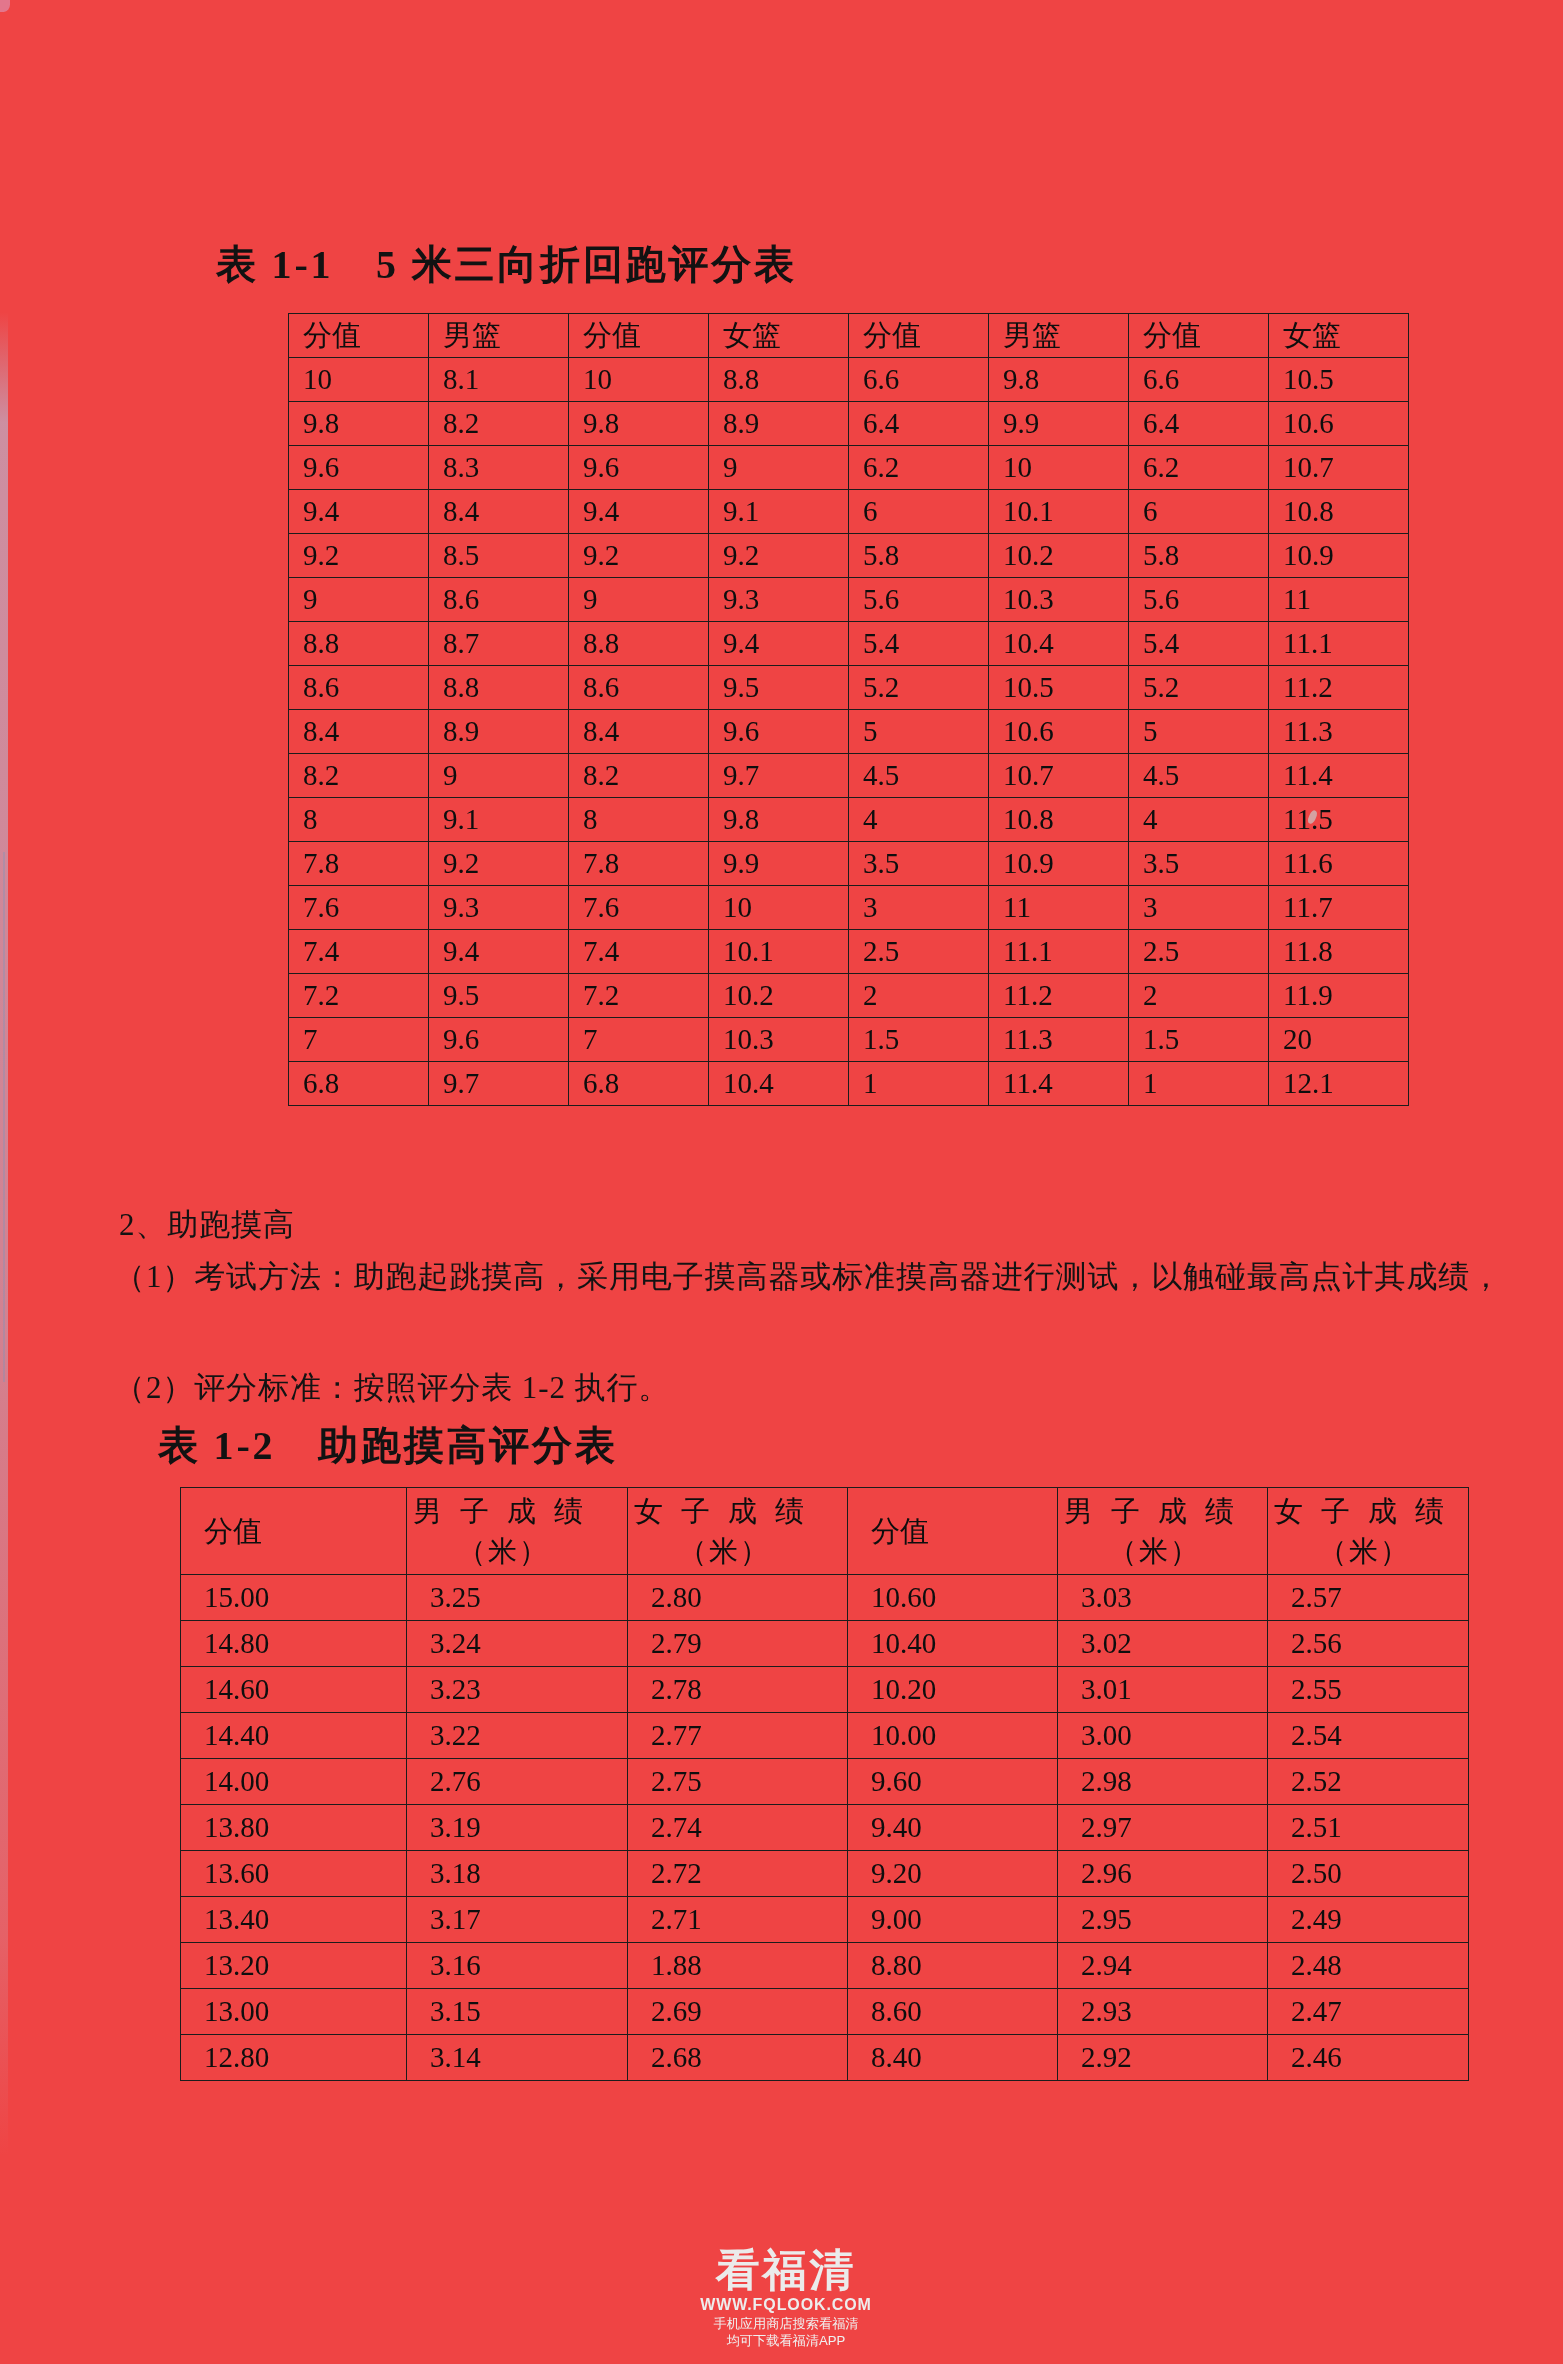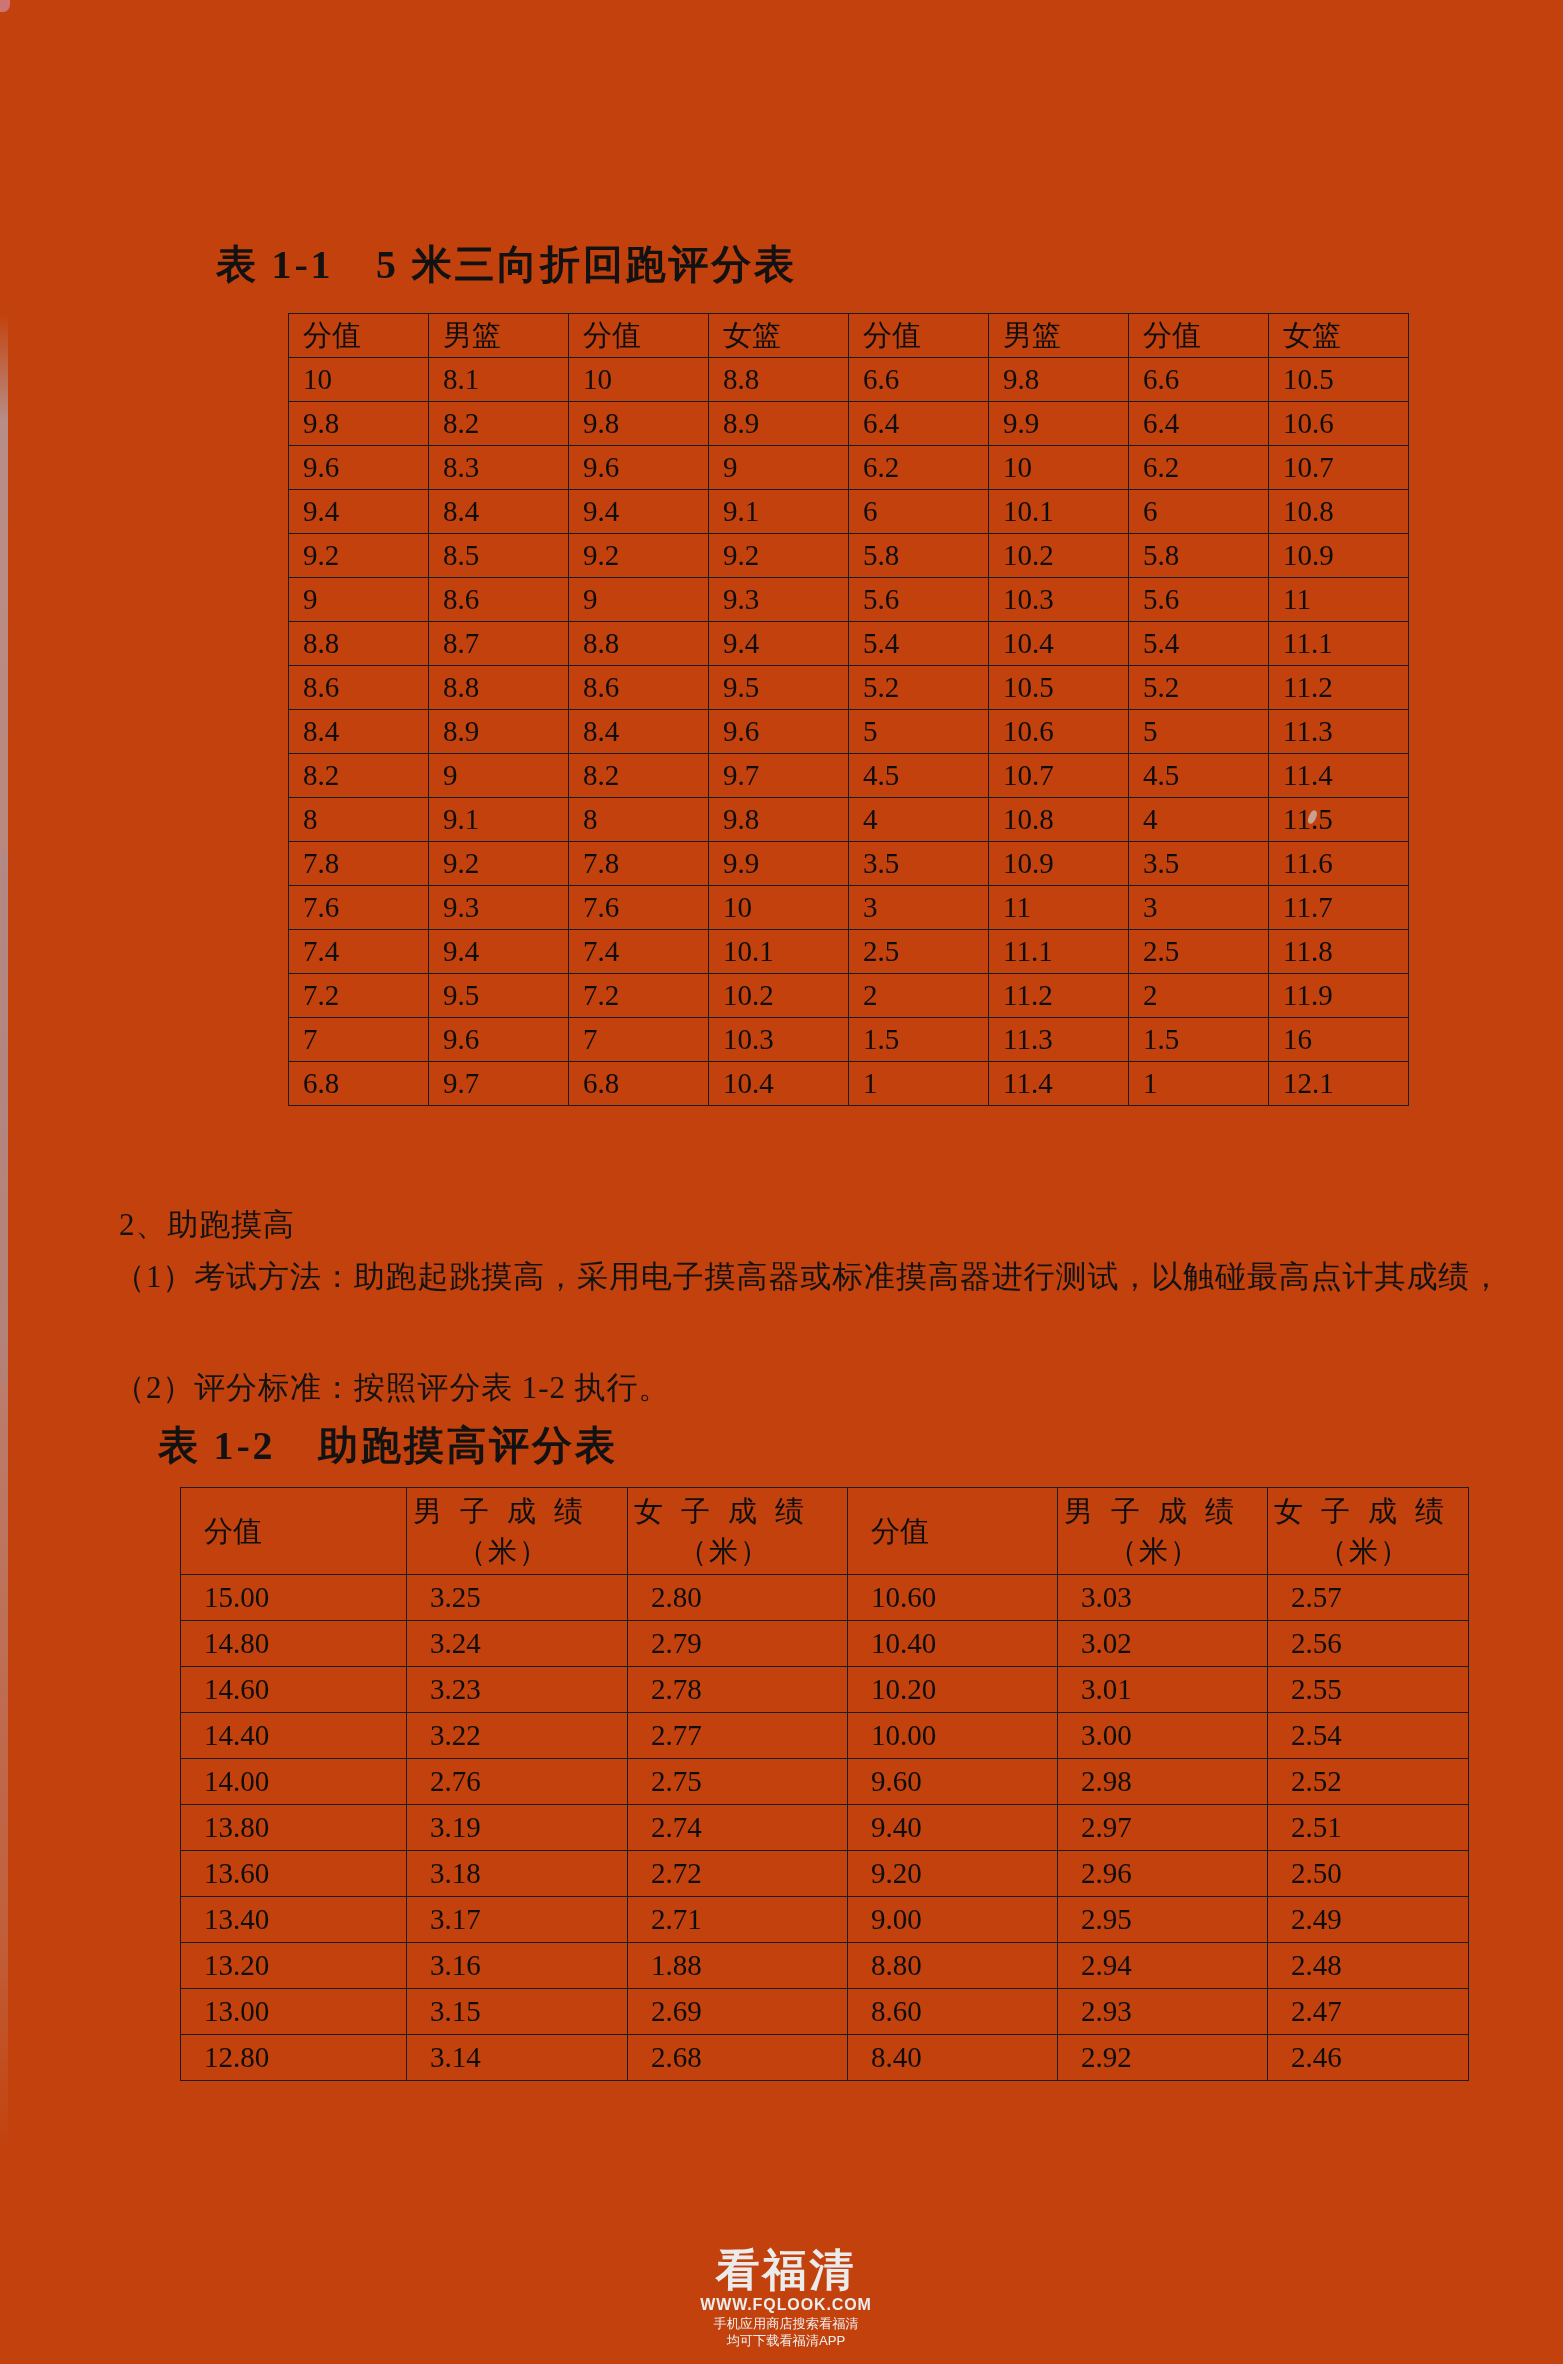--- a/index.html
+++ b/index.html
@@ -1,19 +1,19 @@
 <!DOCTYPE html>
 <html style="font-size:15px"><head>
 <meta charset="utf-8">
 <style>
   html,body{margin:0;padding:0;background:#ffffff;}
   .page{
     position:relative;
     width:1563px;height:2365px;
-    background:#c2410c;
+    background:#ef4444;
     overflow:hidden;
     font-family:"Liberation Serif","DejaVu Serif",serif;
     color:#111;
   }
   
   .edge-streak{
     position:absolute;left:0;top:312px;width:7.6px;height:1845px;
     background:linear-gradient(to bottom,
       rgba(190,214,242,0) 0%,
       rgba(176,205,238,0.55) 6%,
@@ -256,21 +256,21 @@
           <td class="c8">11.9</td>
         </tr>
         <tr>
           <td class="c1">7</td>
           <td class="c2">9.6</td>
           <td class="c3">7</td>
           <td class="c4">10.3</td>
           <td class="c5">1.5</td>
           <td class="c6">11.3</td>
           <td class="c7">1.5</td>
-          <td class="c8">16</td>
+          <td class="c8">20</td>
         </tr>
         <tr>
           <td class="c1">6.8</td>
           <td class="c2">9.7</td>
           <td class="c3">6.8</td>
           <td class="c4">10.4</td>
           <td class="c5">1</td>
           <td class="c6">11.4</td>
           <td class="c7">1</td>
           <td class="c8">12.1</td>

